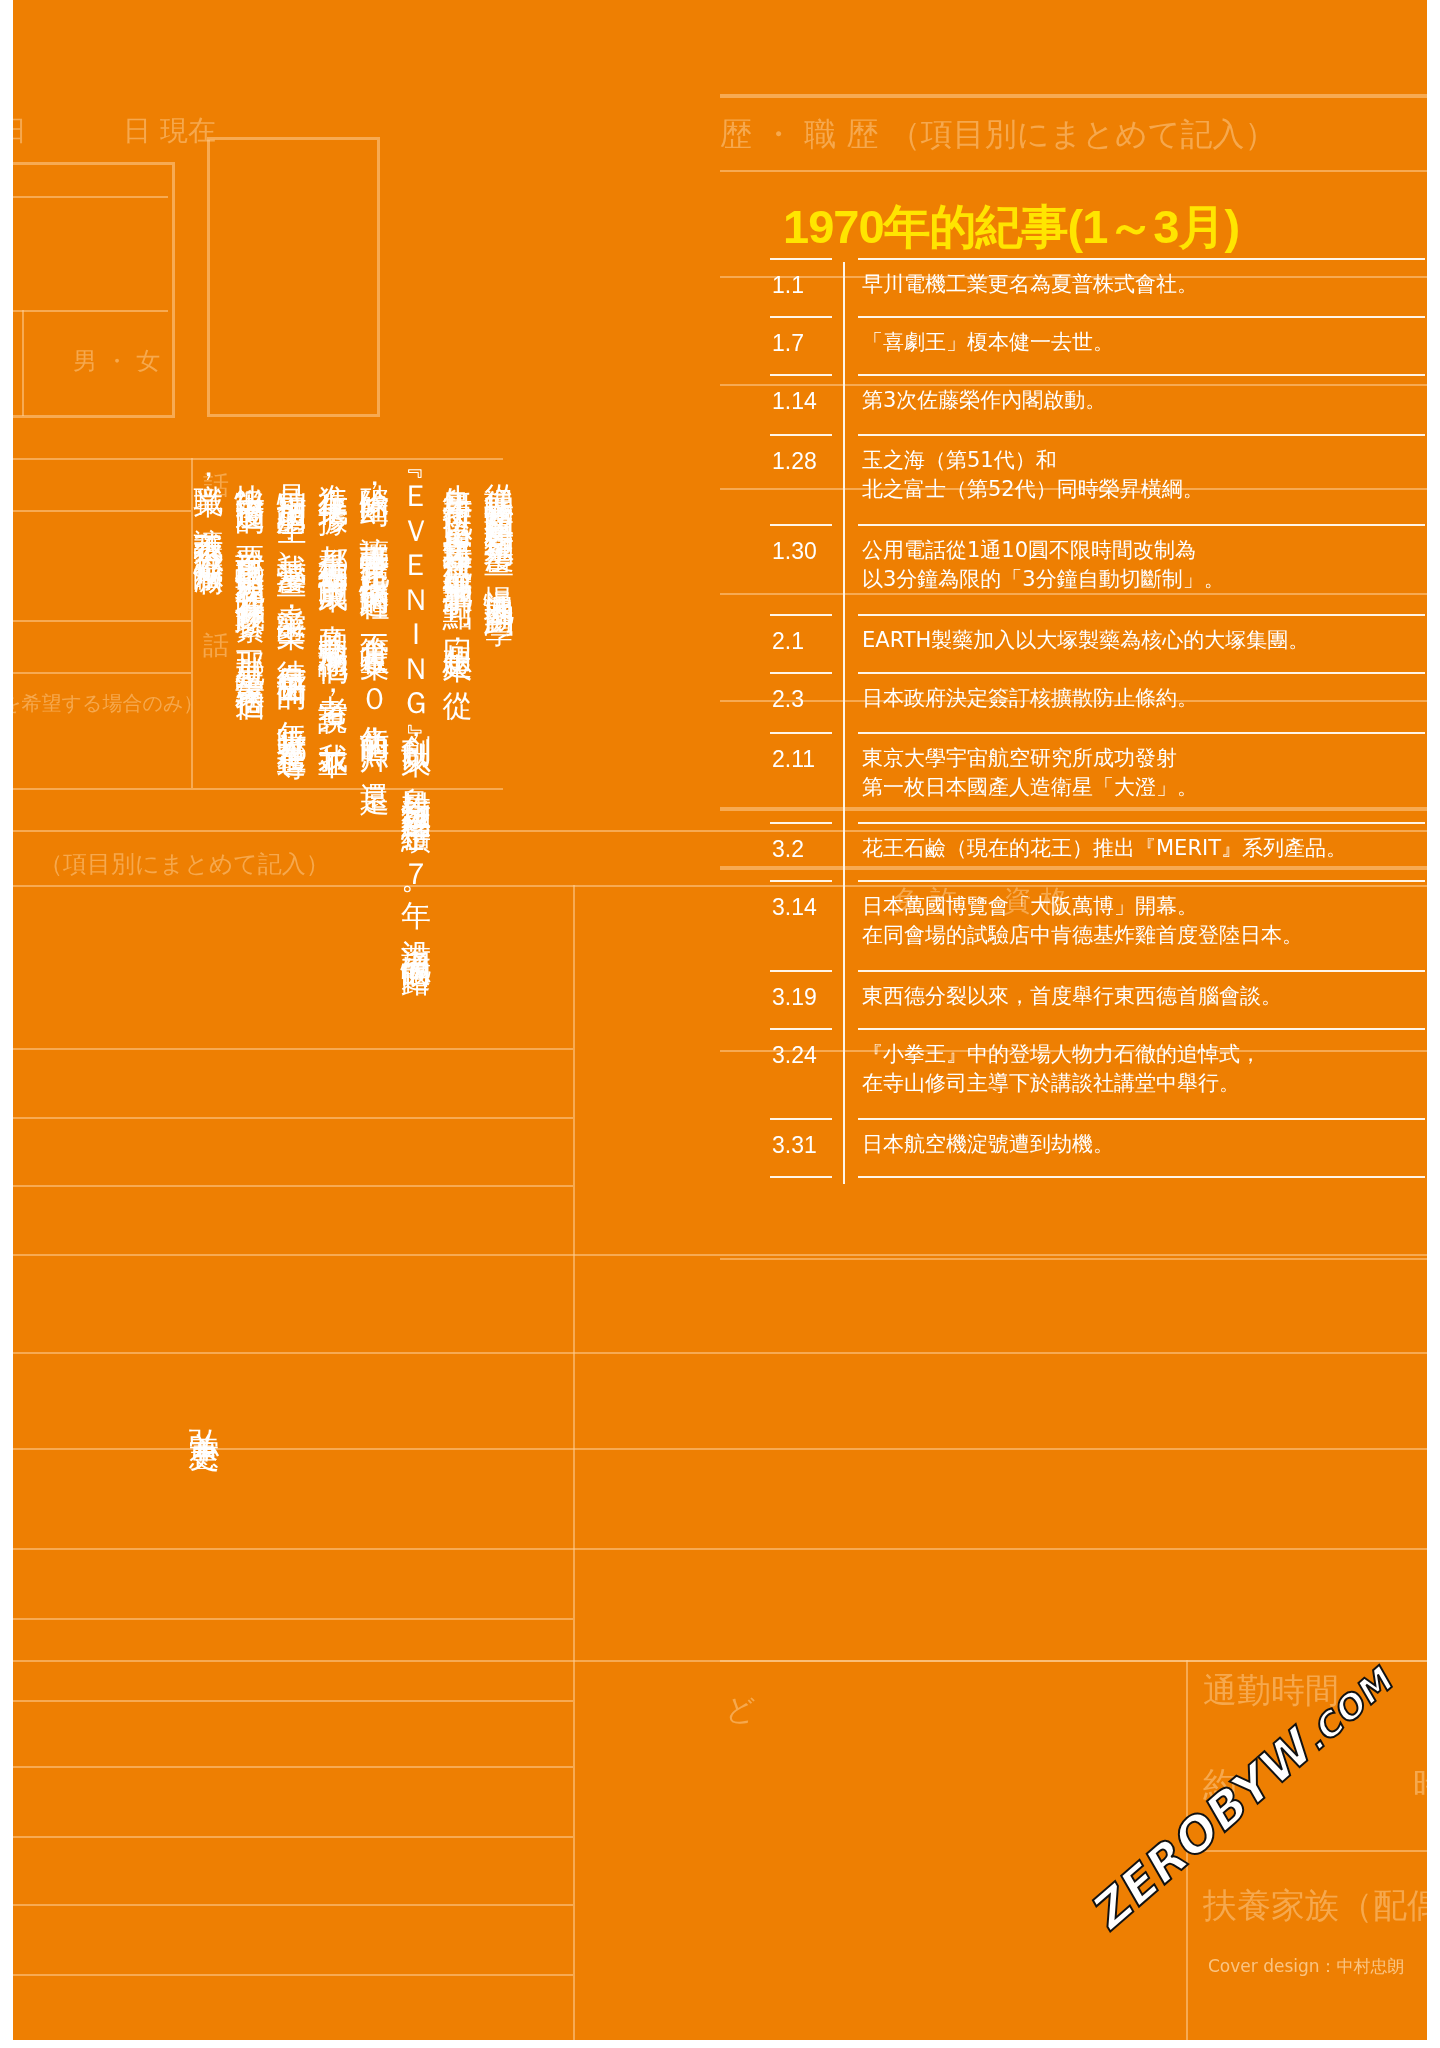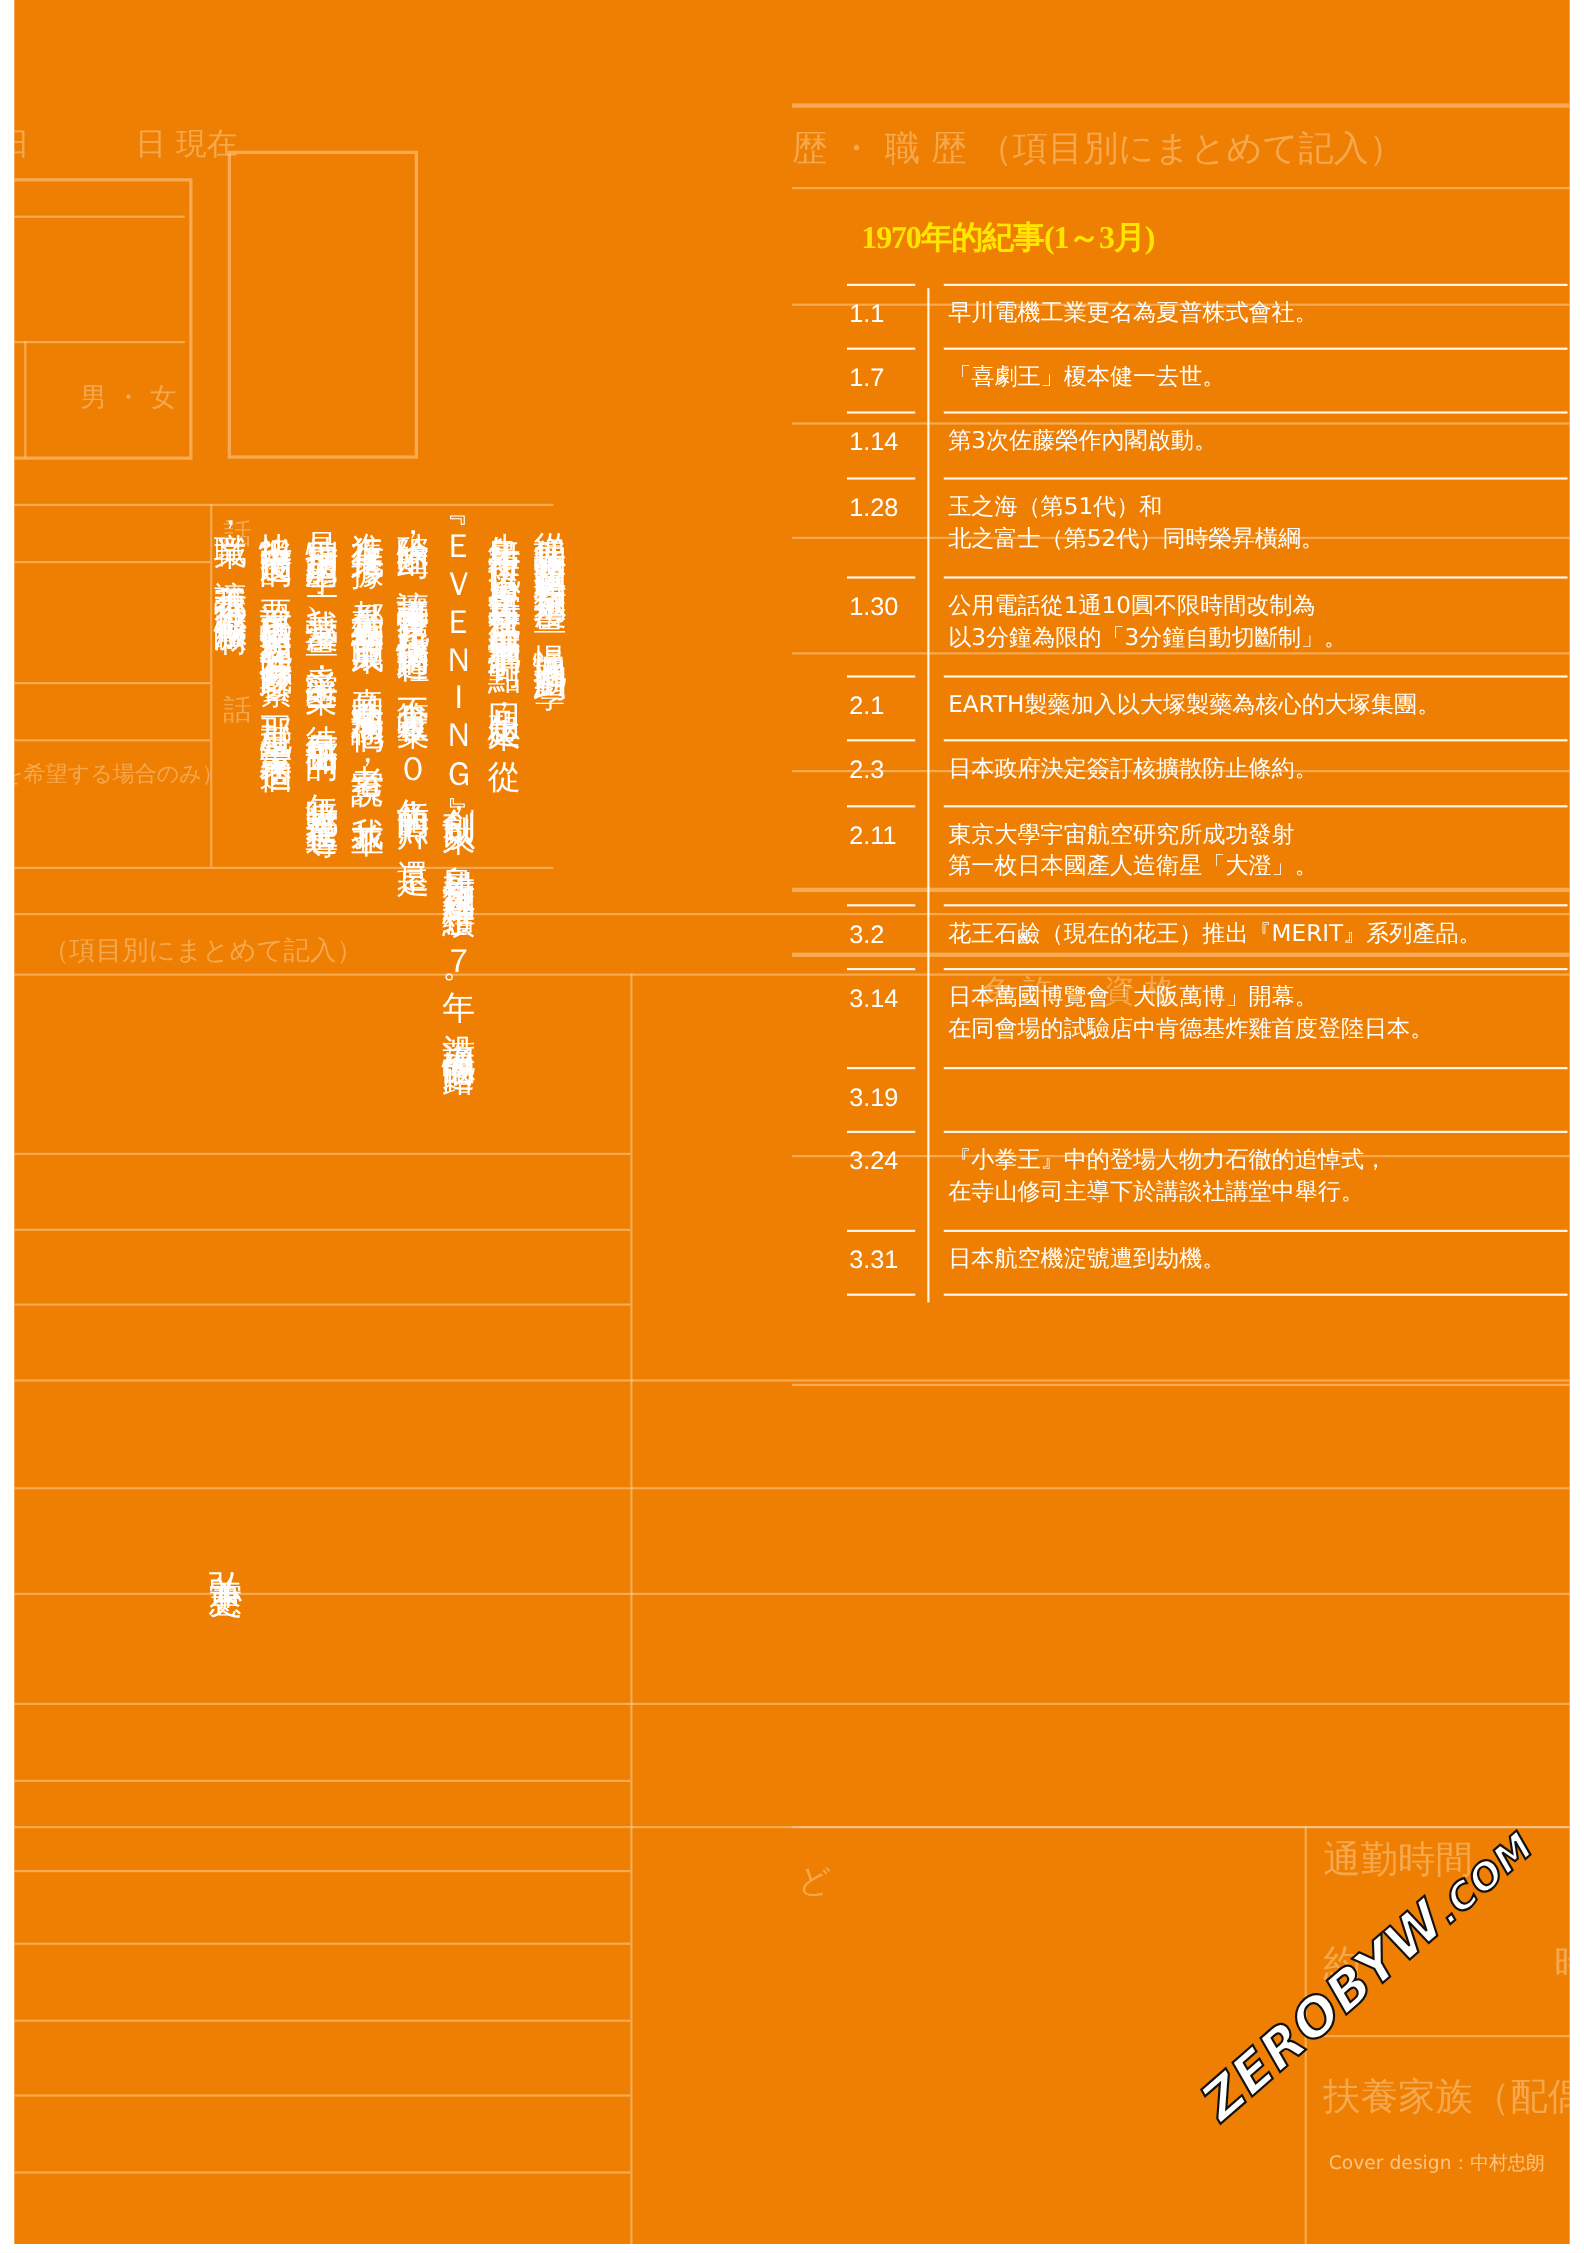--- a/index.html
+++ b/index.html
@@ -5,22 +5,22 @@
   html, body { margin: 0; padding: 0; background: #ffffff; }
   body { width: 1440px; height: 2048px; position: relative; overflow: hidden;
          font-family: "DejaVu Sans", "Liberation Sans", sans-serif; }
   .page { position: absolute; left: 13px; top: 0; width: 1414px; height: 2040px; background: #ee7f02; overflow: hidden; }
   .faint { position: absolute; color: rgba(255,220,170,0.45); font-family: "DejaVu Serif", "Liberation Serif", serif; white-space: nowrap; }
   .hline { position: absolute; height: 2px; background: rgba(255,205,150,0.55); }
   .vline { position: absolute; width: 2px; background: rgba(255,205,150,0.55); }
   .box { position: absolute; border: 3px solid rgba(255,205,150,0.55); box-sizing: border-box; }
 
   
-  .tl-title { position: absolute; left: 770px; top: 196px; color: #ffe500; font-family: Liberation Serif, serif;
-              font-weight: bold; font-size: 29px; letter-spacing: -1px; white-space: nowrap; }
+  .tl-title { position: absolute; left: 770px; top: 196px; color: #ffe500; font-family: Liberation Sans, sans-serif;
+              font-weight: bold; font-size: 47px; letter-spacing: -1px; white-space: nowrap; }
   .tl { position: absolute; left: 757px; top: 258px; width: 655px; }
   .tl-vdiv { position: absolute; left: 830px; top: 262px; width: 2px; height: 922px; background: #fff5e8; }
   .tl-row { position: absolute; left: 0; width: 655px; }
   .tl-row .sep-d { position: absolute; left: 0; top: 0; width: 62px; height: 2px; background: #fff5e8; }
   .tl-row .sep-e { position: absolute; left: 88px; top: 0; width: 567px; height: 2px; background: #fff5e8; }
   .tl-date { position: absolute; left: 2px; top: 14px; color: #fff; font-size: 23px; font-family: "Liberation Sans", sans-serif; }
   .tl-event { position: absolute; left: 92px; top: 12px; color: #fff; font-size: 21px; line-height: 29px; white-space: nowrap; }
 
   
   .essay { position: absolute; left: 175px; top: 460px; height: 1080px; writing-mode: vertical-rl;
@@ -165,20 +165,21 @@
         <div class="sep-d"></div>
         <div class="sep-e"></div>
         <div class="tl-date">3.14</div>
         <div class="tl-event" style="white-space: pre;">日本萬國博覽會「大阪萬博」開幕。
 在同會場的試驗店中肯德基炸雞首度登陸日本。</div>
       </div>
       <div class="tl-row" style="top: 712px; height: 58px;">
         <div class="sep-d"></div>
         <div class="sep-e"></div>
         <div class="tl-date">3.19</div>
+        <div class="tl-event" style="white-space: pre;">東西德分裂以來，首度舉行東西德首腦會談。</div>
       </div>
       <div class="tl-row" style="top: 770px; height: 90px;">
         <div class="sep-d"></div>
         <div class="sep-e"></div>
         <div class="tl-date">3.24</div>
         <div class="tl-event" style="white-space: pre;">『小拳王』中的登場人物力石徹的追悼式，
 在寺山修司主導下於講談社講堂中舉行。</div>
       </div>
       <div class="tl-row" style="top: 860px; height: 58px;">
         <div class="sep-d"></div>

